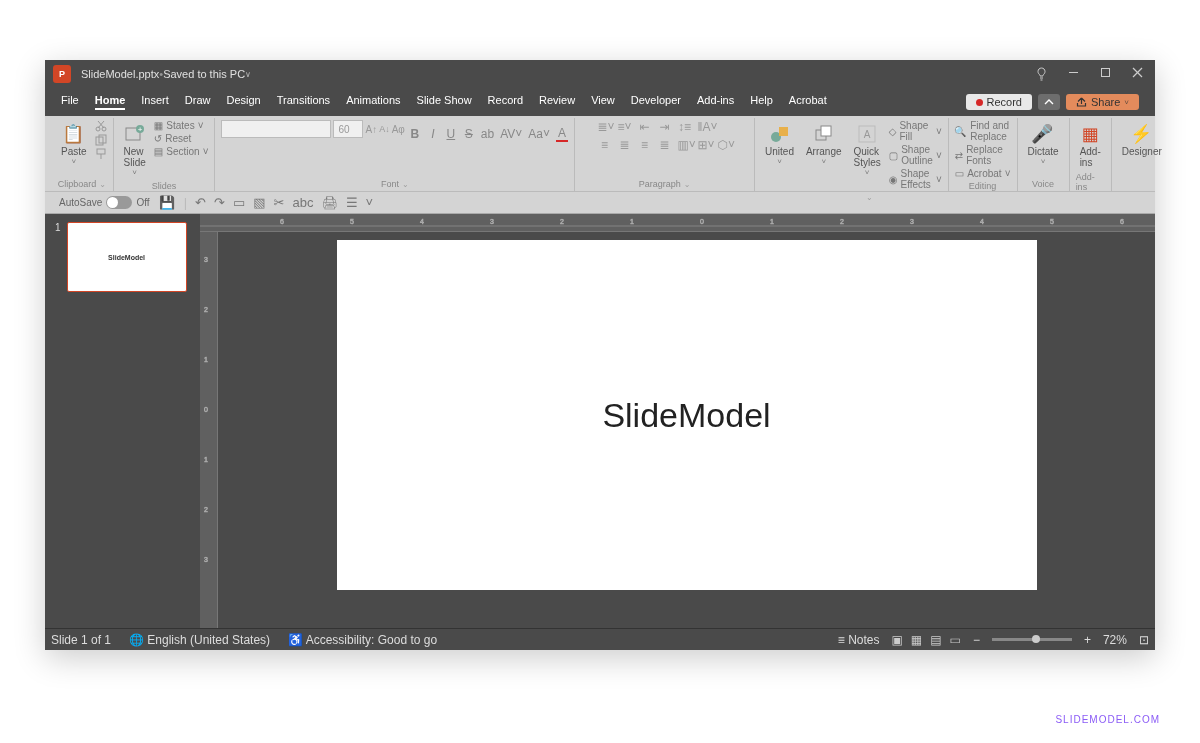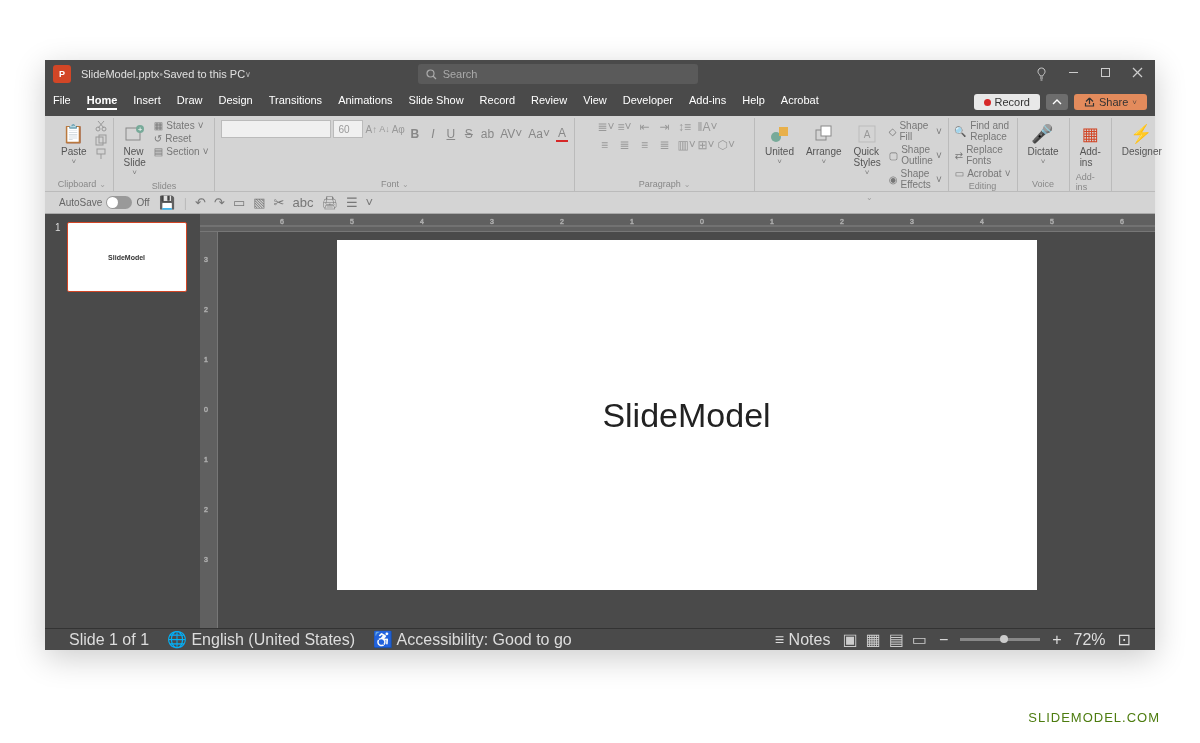--- a/index.html
+++ b/index.html
@@ -7,21 +7,21 @@
 .container { width: 1200px; height: 743px; position: relative; background: #fff; padding: 60px 45px 0; }
 .appwin { width: 100%; height: 590px; background: #4a4a4a; box-shadow: 0 8px 30px rgba(0,0,0,0.2); display: flex; flex-direction: column; font-size: 11px; }
 .titlebar { height: 28px; background: #4a4a4a; display: flex; align-items: center; padding: 0 8px; color: #e0e0e0; }
 .pp-icon { width: 18px; height: 18px; background: #d24626; border-radius: 3px; display: flex; align-items: center; justify-content: center; color: #fff; font-size: 9px; font-weight: bold; margin-right: 10px; }
 .title-text { display: flex; align-items: center; font-size: 11px; }
 .title-text .dot { opacity: 0.5; }
 .searchbar { margin: 0 auto; width: 280px; height: 20px; background: #5a5a5a; border-radius: 3px; display: flex; align-items: center; padding: 0 8px; color: #aaa; gap: 6px; }
 .win-controls { display: flex; gap: 12px; margin-left: auto; color: #ccc; }
 .win-controls .ico { width: 20px; text-align: center; }
 .win-controls svg { display: block; margin: auto; }
-.menubar { height: 28px; background: #4a4a4a; display: flex; align-items: center; padding: 0 8px; color: #fff; font-size: 11px; }
+.menubar { height: 28px; background: #4a4a4a; display: flex; align-items: center; padding: 0 16px; color: #fff; font-size: 11px; }
 .menubar .tabs { display: flex; gap: 16px; }
 .menubar .tab.active { border-bottom: 2px solid #fff; padding-bottom: 2px; font-weight: 600; }
 .menubar .right { margin-left: auto; display: flex; gap: 6px; align-items: center; }
 .record-btn { background: #e8e8e8; color: #333; padding: 2px 10px; border-radius: 3px; display: flex; align-items: center; gap: 4px; }
 .record-btn .dot { width: 7px; height: 7px; background: #d62828; border-radius: 50%; }
 .up-btn { background: #6d6d6d; color: #fff; padding: 2px 6px; border-radius: 3px; }
 .share-btn { background: #e38b5c; color: #333; padding: 2px 10px; border-radius: 3px; display: flex; align-items: center; gap: 4px; }
 .ribbon { height: 76px; background: #d4d4d4; border-bottom: 1px solid #bbb; display: flex; padding: 2px 6px 0; }
 .group { border-right: 1px solid #bbb; padding: 2px 6px; display: flex; flex-direction: column; align-items: center; color: #666; }
 .group .body { flex: 1; display: flex; align-items: flex-start; gap: 4px; }
@@ -49,50 +49,43 @@
 .thumb { display: flex; gap: 6px; }
 .thumb-num { color: #ddd; font-size: 10px; }
 .thumb-slide { width: 120px; height: 70px; background: #fff; border: 1.5px solid #d24626; border-radius: 2px; display: flex; align-items: center; justify-content: center; font-size: 7px; font-weight: 600; color: #333; }
 .editarea { flex: 1; position: relative; display: flex; flex-direction: column; }
 .ruler-h { height: 18px; background: #606060; border-bottom: 1px solid #777; }
 .edit-body { flex: 1; display: flex; }
 .ruler-v { width: 18px; background: #606060; border-right: 1px solid #777; }
 .canvas-wrap { flex: 1; background: #4a4a4a; display: flex; align-items: flex-start; justify-content: center; padding: 8px 0; overflow: hidden; }
 .canvas { width: 700px; height: 350px; background: #fff; display: flex; align-items: center; justify-content: center; }
 .canvas-text { font-size: 34px; color: #222; font-weight: 400; }
-.statusbar { height: 22px; background: #4a4a4a; border-top: 1px solid #333; display: flex; align-items: center; padding: 0 24px; color: #ddd; font-size: 16px; gap: 18px; }
+.statusbar { height: 22px; background: #4a4a4a; border-top: 1px solid #333; display: flex; align-items: center; padding: 0 6px; color: #ddd; font-size: 12px; gap: 18px; }
 .statusbar .right { margin-left: auto; display: flex; align-items: center; gap: 12px; }
 .zoom-slider { width: 80px; height: 3px; background: #888; position: relative; }
 .zoom-slider .knob { width: 8px; height: 8px; background: #ccc; border-radius: 50%; position: absolute; left: 50%; top: -3px; }
 .view-icons { display: flex; gap: 8px; color: #ccc; }
-.watermark { position: absolute; bottom: 18px; right: 40px; font-size: 13px; letter-spacing: 1px; color: #4d7c0f; }
+.watermark { position: absolute; bottom: 18px; right: 40px; font-size: 10px; letter-spacing: 1px; color: #8b5cf6; }
 .caret { font-size: 8px; opacity: 0.7; }
 .sep { color: #bbb; }
 svg { overflow: visible; }
 </style>
 </head>
 <body>
 
 <div class="container">
 <div class="appwin">
 
 <div class="titlebar">
   <div class="pp-icon">P</div>
   <div class="title-text">
     <span>SlideModel.pptx</span>
     <span class="dot">•</span>
     <span>Saved to this PC</span>
     <span class="caret">∨</span>
-  </div>
-  <div class="searchbar">
-    <svg width="11" height="11">
-            <circle cx="4.5" cy="4.5" r="3.5" fill="none" stroke="#aaa" stroke-width="1.2"></circle>
-            <line x1="7" y1="7" x2="10" y2="10" stroke="#aaa" stroke-width="1.2"></line>
-          </svg>
-    <span>Search</span>
   </div>
   <div class="win-controls">
     <span class="ico">
             <svg width="11" height="14">
               <path d="M5.5 1C3.5 1 2 2.5 2 4.5c0 1.4.8 2.4 1.6 3.2.3.3.4.6.4 1v.3h3v-.3c0-.4.1-.7.4-1C8.2 6.9 9 5.9 9 4.5 9 2.5 7.5 1 5.5 1z" fill="none" stroke="#ccc" stroke-width="1"></path>
               <line x1="4" y1="11" x2="7" y2="11" stroke="#ccc"></line>
               <line x1="4.5" y1="13" x2="6.5" y2="13" stroke="#ccc"></line>
             </svg>
           </span>
     <span class="ico">

